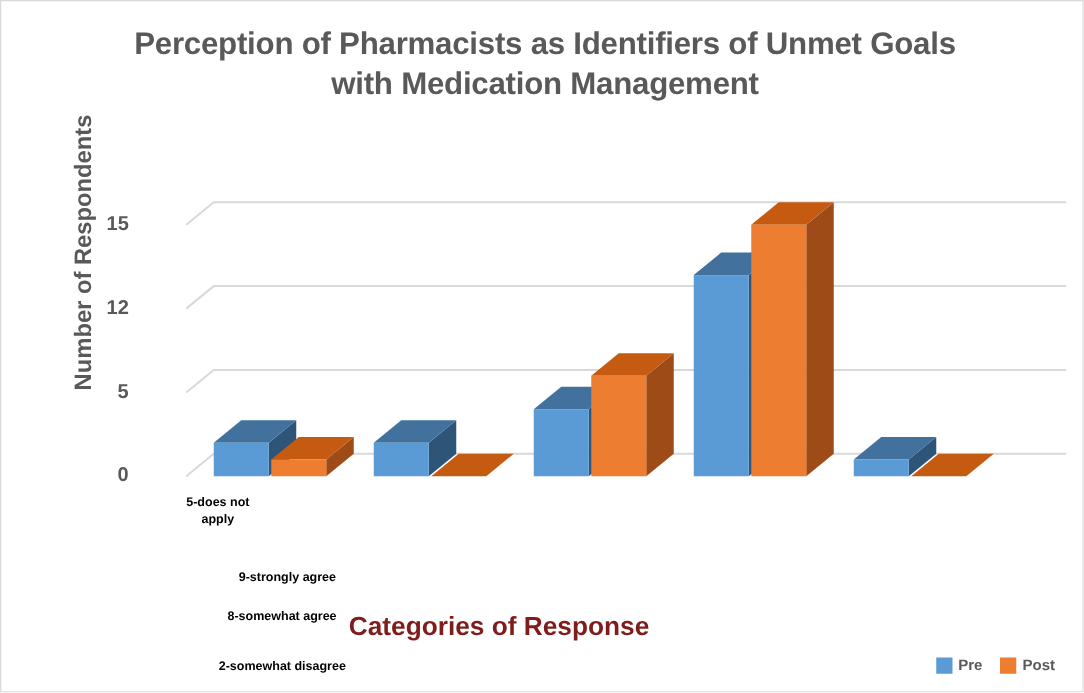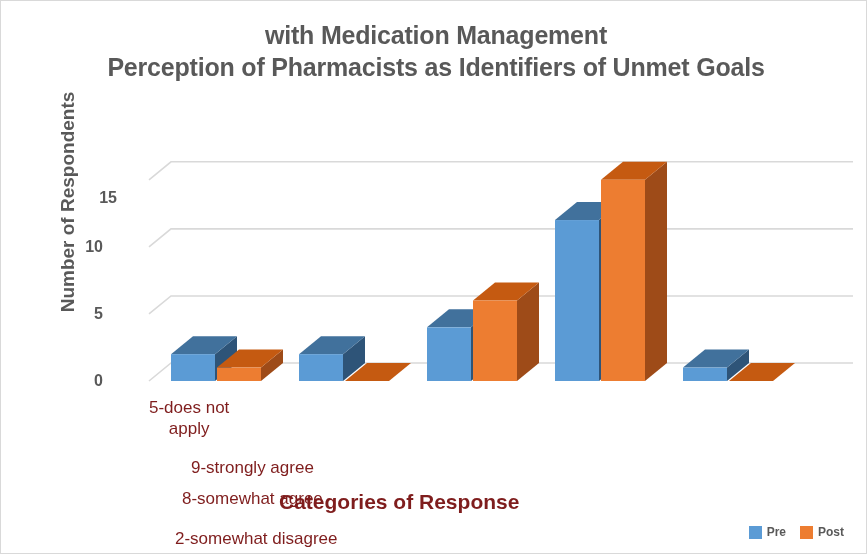--- a/index.html
+++ b/index.html
@@ -79,23 +79,23 @@
     position: absolute;
     left: 0;
     top: 0;
     width: 745px;
     height: 250px;
   }
 
   
   .x-cat-label {
     position: absolute;
-    font-size: 17px;
-    font-weight: normal;
-    color: #7f1d1d;
+    font-size: 10px;
+    font-weight: bold;
+    color: #000000;
     white-space: pre-line;
     line-height: 1.25;
   }
 
   
   #x-axis-title {
     position: absolute;
     left: 278px;
     top: 489px;
     font-size: 21px;
@@ -127,22 +127,22 @@
     font-weight: bold;
     color: #595959;
   }
 </style>
 </head>
 <body>
 
 <div id="chart-frame">
 
   <div id="chart-title">
+    <div>Perception of Pharmacists as Identifiers of Unmet Goals</div>
     <div>with Medication Management</div>
-    <div>Perception of Pharmacists as Identifiers of Unmet Goals</div>
   </div>
 
   <div id="y-axis-title">Number of Respondents</div>
 
   <div id="plot-area">
     <svg id="grid-layer" width="745" height="250" viewBox="0 0 745 250">
         <path d="M 38 245 L 60 227 L 742 227" fill="none" stroke="#D9D9D9" stroke-width="1.6"></path>
         <path d="M 38 177.94117647058823 L 60 159.94117647058823 L 742 159.94117647058823" fill="none" stroke="#D9D9D9" stroke-width="1.6"></path>
         <path d="M 38 110.88235294117646 L 60 92.88235294117646 L 742 92.88235294117646" fill="none" stroke="#D9D9D9" stroke-width="1.6"></path>
         <path d="M 38 43.823529411764696 L 60 25.823529411764696 L 742 25.823529411764696" fill="none" stroke="#D9D9D9" stroke-width="1.6"></path>
@@ -195,22 +195,22 @@
         <g>
           <path d="M 662 245 L 684 227 L 684 227 L 662 245 Z" fill="#9E4B18"></path>
           <path d="M 618 245 L 640 227 L 684 227 L 662 245 Z" fill="#C55A11"></path>
         </g>
       </svg>
   </div>
 
   <div id="y-tick-labels">
       <div class="y-tick-label" style="top: 380px; right: auto; left: 62px;">0</div>
       <div class="y-tick-label" style="top: 312.941px; right: auto; left: 62px;">5</div>
-      <div class="y-tick-label" style="top: 245.882px; right: auto; left: 62px;">10</div>
-      <div class="y-tick-label" style="top: 178.824px; right: auto; left: 76px; margin-top: 18px;">15</div>
+      <div class="y-tick-label" style="top: 245.882px; right: auto; left: 62px;">12</div>
+      <div class="y-tick-label" style="top: 178.824px; right: auto; left: 62px;">15</div>
     </div>
 
   <div id="x-cat-labels">
       <div class="x-cat-label" style="left: 148px; top: 396px; text-align: center;">5-does not
 apply</div>
       <div class="x-cat-label" style="left: 190px; top: 456px;">9-strongly agree</div>
       <div class="x-cat-label" style="left: 181px; top: 487px;">8-somewhat agree</div>
       <div class="x-cat-label" style="left: 174px; top: 527px; text-align: center;">2-somewhat disagree</div>
     </div>
 

